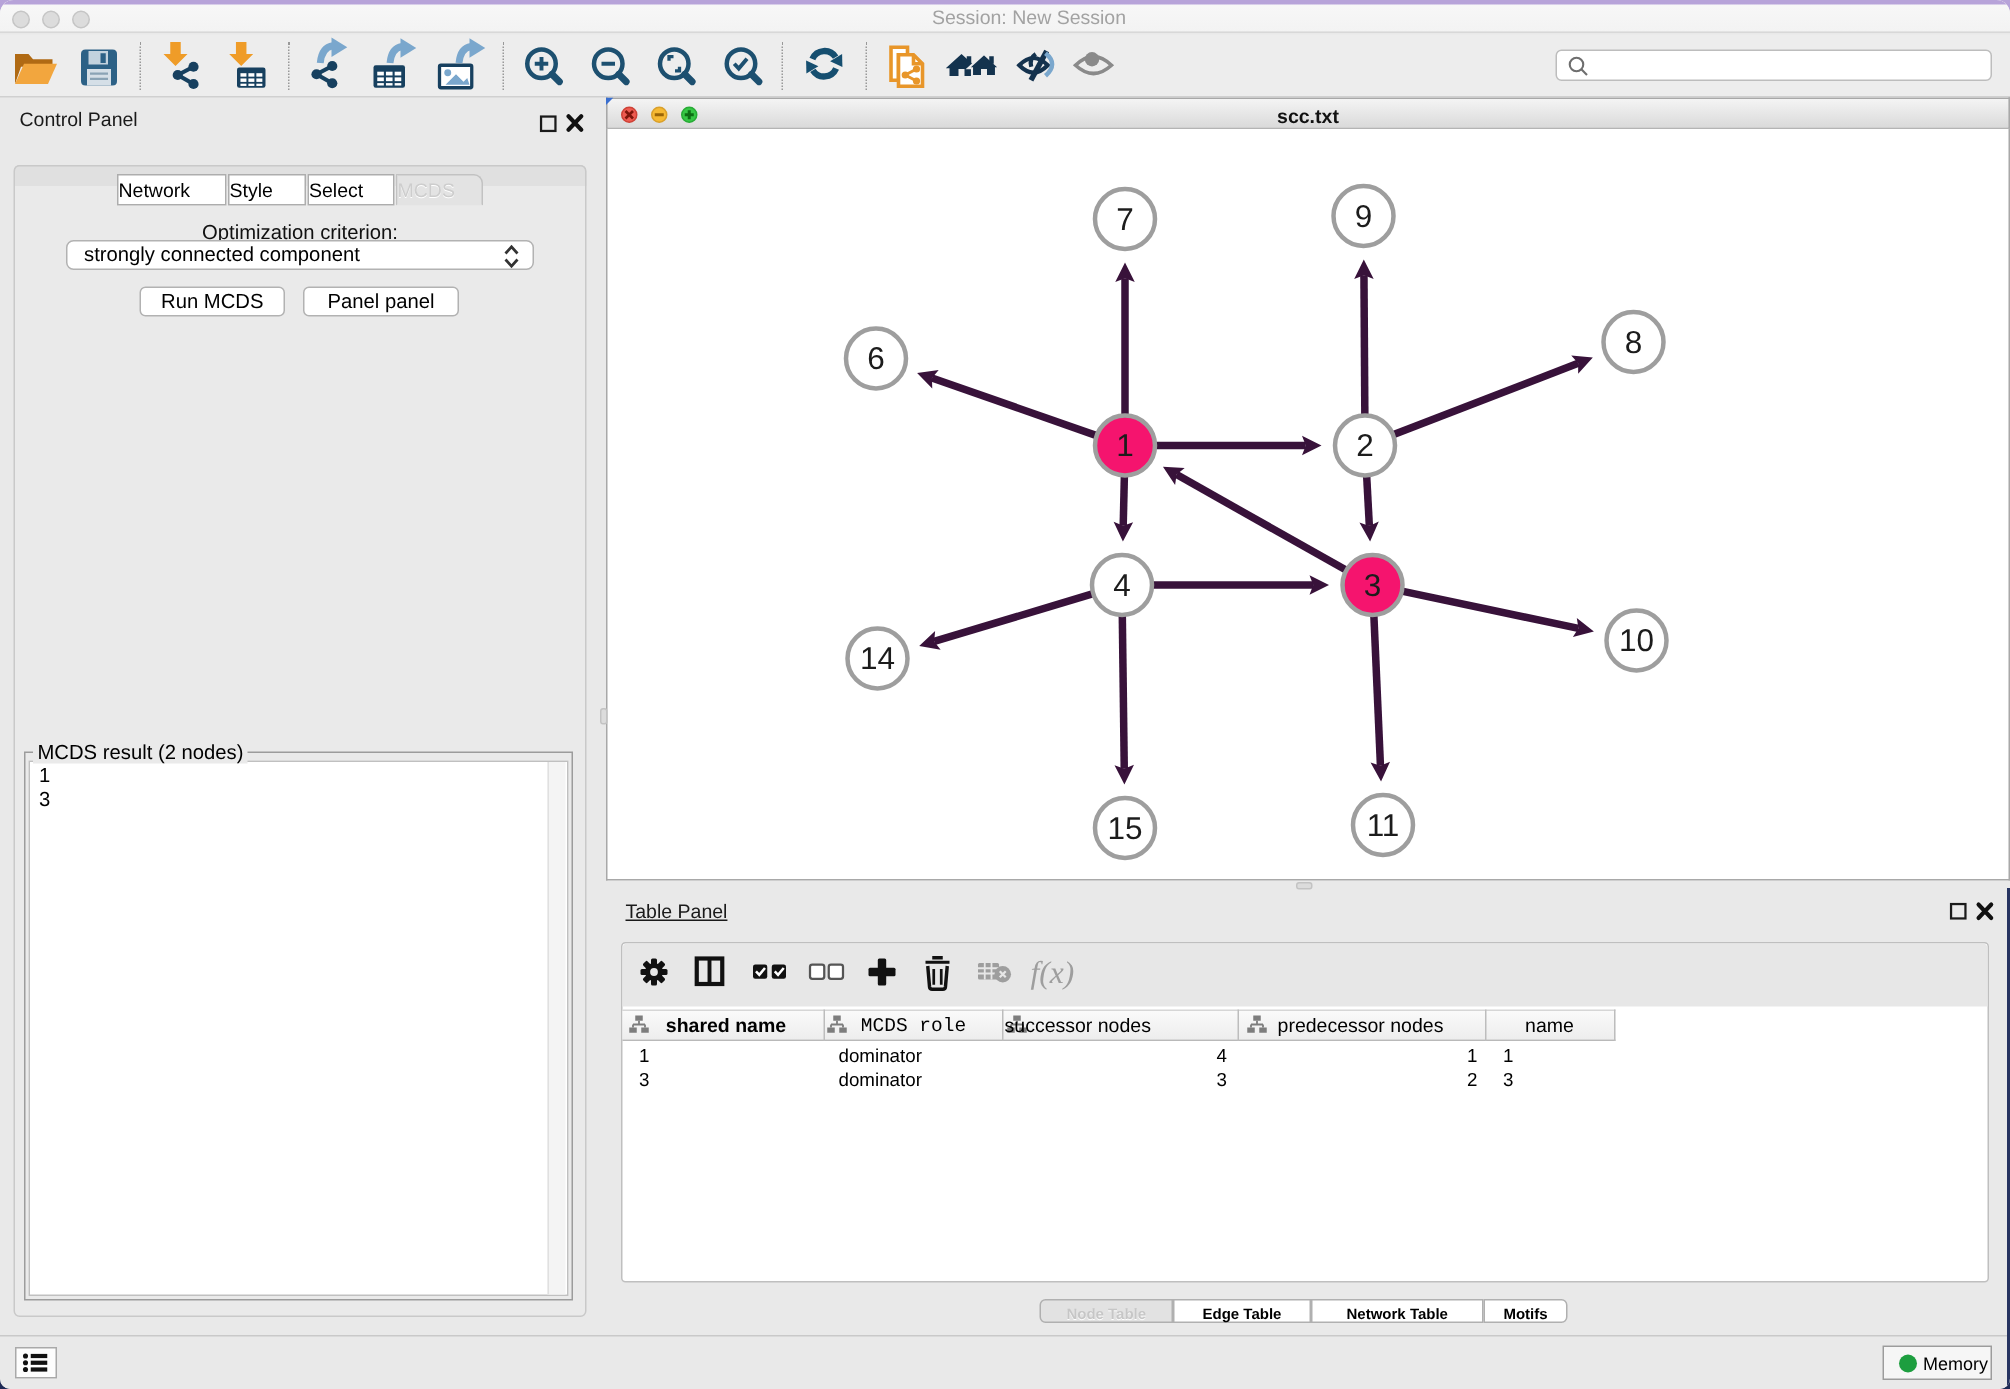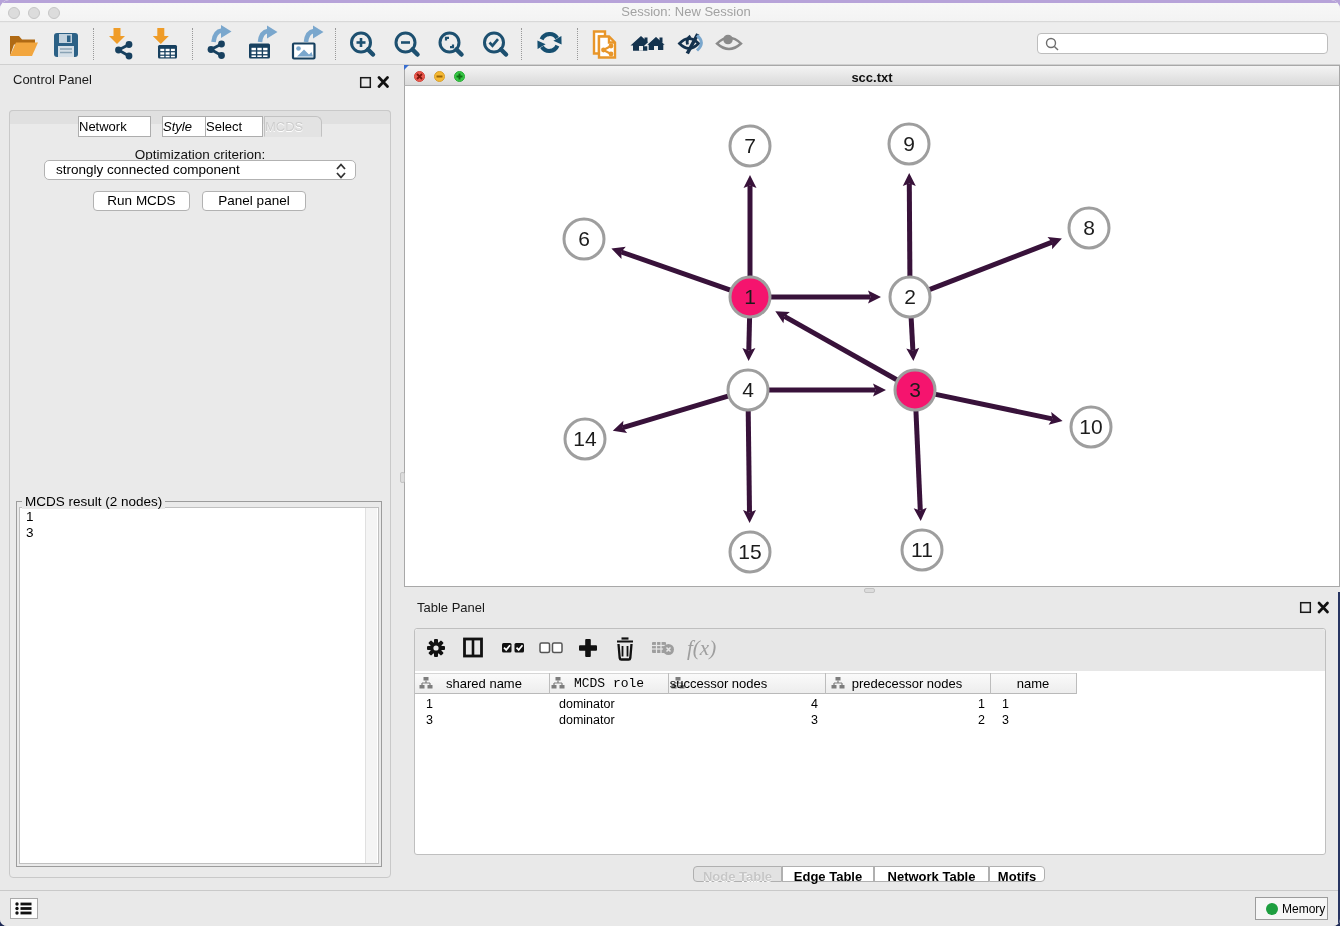--- a/index.html
+++ b/index.html
@@ -49,33 +49,33 @@
   
   #netwin { position:absolute; left:404px; top:65px; width:936px; height:522px;
             background:#fff; border:1px solid #a8a8a8; border-top:none; }
   #nettitle { position:absolute; left:404px; top:65px; width:936px; height:21px;
               background:linear-gradient(#f4f4f4,#dadada); border:1px solid #a8a8a8;
               border-bottom:1px solid #b4b4b4; }
   .mtl { position:absolute; top:71px; width:11px; height:11px; border-radius:50%; }
   #nettext { position:absolute; left:404px; top:70px; width:936px; text-align:center;
              font-size:13px; font-weight:bold; color:#111; }
   
-  #tp-title { position:absolute; left:417px; top:600px; font-size:13px; color:#1a1a1a; }
+  #tp-title { position:absolute; left:417px; top:600px; font-size:13px; color:#1a1a1a;text-decoration:underline; }
   #tbox { position:absolute; left:414px; top:628px; width:912px; height:227px;
           background:#fff; border:1px solid #bfbfbf; border-radius:3px; }
   #ttoolbar { position:absolute; left:415px; top:629px; width:910px; height:42px;
               background:#e7e7e7; border-radius:3px 3px 0 0; }
   #thead { position:absolute; left:415px; top:673px; width:662px; height:21px;
            background:linear-gradient(#fafafa,#ededed); border-bottom:1px solid #b9b9b9;
            border-top:1px solid #d6d6d6; }
   .hsep { position:absolute; top:673px; height:21px; width:1px; background:#bdbdbd; }
   .hlabel { position:absolute; top:676px; font-size:13px; color:#000; }
   .cell { position:absolute; font-size:12.5px; color:#000; }
   .tabb { position:absolute; top:866px; height:16px; background:#fff;
-          border:1px solid #b0b0b0; font-size:13px; font-weight:bold; color:#000;
+          border:1px solid #b0b0b0; font-size:10px; font-weight:bold; color:#000;
           text-align:center; line-height:19px; }
   
   #statusbar { position:absolute; left:0; top:890px; width:1340px; height:36px;
                background:#e9e9e9; border-top:1px solid #c9c9c9; }
   #listbtn { position:absolute; left:10px; top:898px; width:28px; height:21px;
              background:#fdfdfd; border:1px solid #a9a9a9; }
   #membtn { position:absolute; left:1255px; top:897px; width:73px; height:23px;
             background:#f6f6f6; border:1px solid #9c9c9c; font-size:12px; color:#000; }
 </style>
 </head>
@@ -258,21 +258,21 @@
   </div>
 
   <div id="cp-title">Control Panel</div>
   <svg class="abs" style="left:356px;top:76px;" width="36" height="13">
     <rect x="4.7" y="1.7" width="9.6" height="9.6" fill="none" stroke="#1a1a1a" stroke-width="1.5"></rect>
     <path d="M23,1.5 L31.5,10.5 M31.5,1.5 L23,10.5" stroke="#111" stroke-width="2.7" stroke-linecap="round"></path>
   </svg>
   <div id="cpbox"></div>
   <div id="cpstrip"></div>
   <div class="tab" style="left:78px; width:73px;">Network</div>
-  <div class="tab" style="left:162px; width:52px;font-style:italic;">Style</div>
+  <div class="tab" style="left:152px; width:52px;">Style</div>
   <div class="tab" style="left:205px; width:58px;">Select</div>
   <div class="tab" style="left:264px; width:58px; background:#e3e3e3; border-color:#c2c2c2;
        border-radius:0 6px 0 0; border-bottom:1px solid #e3e3e3; color:#cdcdcd;
        text-shadow:0 1px 0 #fff;">MCDS</div>
   <div id="optlabel">Optimization criterion:</div>
   <div id="dropdown">strongly connected component
     <svg width="12" height="16" style="position:absolute;right:8px;top:2px;">
       <path d="M2,6 L6,1.5 L10,6" fill="none" stroke="#333" stroke-width="1.8"></path>
       <path d="M2,10 L6,14.5 L10,10" fill="none" stroke="#333" stroke-width="1.8"></path>
     </svg>
@@ -446,21 +446,21 @@
         <rect x="1.5" y="12" width="5" height="3.5" stroke="none"></rect>
       </g>
       <g transform="translate(423,0)">
         <rect x="-2.5" y="4" width="5" height="3.5" stroke="none"></rect>
         <path d="M0,7.5 V10 M-4,10 H4 M-4,10 V12 M4,10 V12" fill="none" stroke-width="1.2"></path>
         <rect x="-6.5" y="12" width="5" height="3.5" stroke="none"></rect>
         <rect x="1.5" y="12" width="5" height="3.5" stroke="none"></rect>
       </g>
     </g>
   </svg>
-  <div class="hlabel" style="left:424px; width:120px; text-align:center;">shared name</div>
+  <div class="hlabel" style="left:424px; width:120px; text-align:center;font-weight:bold;">shared name</div>
   <div class="hlabel" style="left:550px; width:118px; text-align:center;font-family:Liberation Mono, monospace;">MCDS role</div>
   <div class="hlabel" style="left:642px; width:153px; text-align:center;">successor nodes</div>
   <div class="hlabel" style="left:827px; width:160px; text-align:center;">predecessor nodes</div>
   <div class="hlabel" style="left:990px; width:86px; text-align:center;">name</div>
   <div class="cell" style="left:426px; top:697px;">1</div>
   <div class="cell" style="left:559px; top:697px;">dominator</div>
   <div class="cell" style="left:750px; top:697px; width:68px; text-align:right;">4</div>
   <div class="cell" style="left:917px; top:697px; width:68px; text-align:right;">1</div>
   <div class="cell" style="left:1002px; top:697px;">1</div>
   <div class="cell" style="left:426px; top:713px;">3</div>

